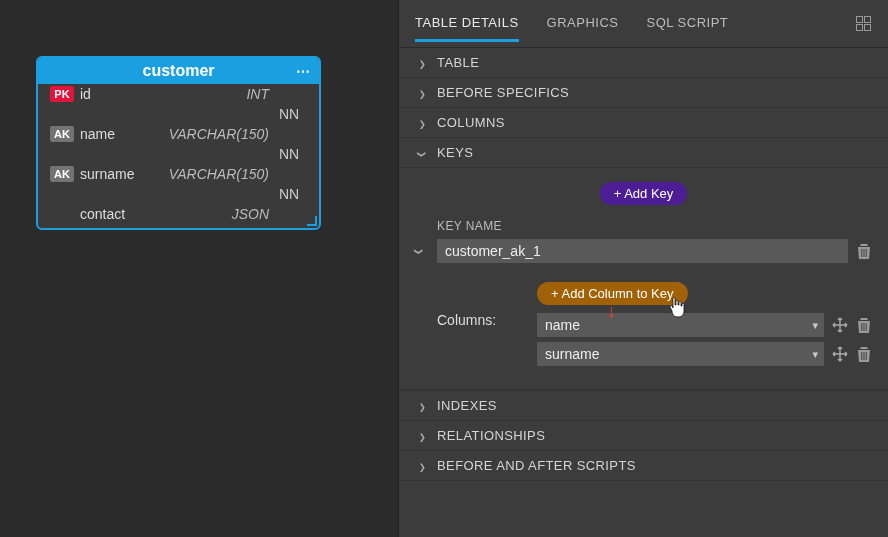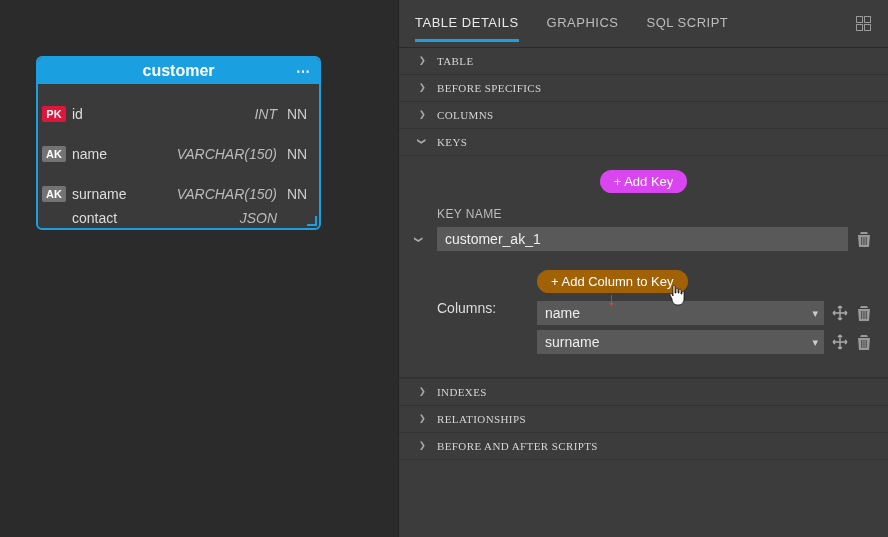--- a/index.html
+++ b/index.html
@@ -45,22 +45,22 @@
     right: 8px;
     top: 50%;
     transform: translateY(-50%);
     color: #fff;
     font-size: 14px;
     letter-spacing: 1px;
     cursor: pointer;
   }
   .entity-row {
     display: flex;
-    align-items: flex-end;
-    padding: 2px 4px;
+    align-items: flex-start;
+    padding: 2px 12px;
     font-size: 14px;
     color: #ddd;
   }
   .badge {
     display: inline-block;
     width: 24px;
     text-align: center;
     font-size: 11px;
     font-weight: 700;
     color: #fff;
@@ -127,28 +127,27 @@
     background: transparent;
     border: 1px solid #999;
   }
 
   .sections {
     flex: 1;
     overflow: hidden;
   }
   .section-header {
     display: flex;
-    align-items: flex-start;
+    align-items: flex-end;
     padding: 7px 16px;
     color: #d5d5d5;
-    font-size: 11px;
+    font-size: 13px;
     letter-spacing: 0.4px;
     border-bottom: 1px solid #323232;
     cursor: pointer;
-    font-family: Liberation Serif, serif;
   }
   .section-header.light-border {
     border-top: 1px solid #323232;
   }
   .chev {
     width: 14px;
     margin-right: 8px;
     color: #aaa;
     font-size: 10px;
     text-align: center;
@@ -159,21 +158,21 @@
   .keys-body {
     padding: 14px 16px 16px 16px;
     border-bottom: 1px solid #323232;
   }
   .add-row {
     display: flex;
     justify-content: center;
     margin-bottom: 14px;
   }
   .pill-btn {
-    background: #d946ef;
+    background: #4c1d95;
     color: #fff;
     border: none;
     border-radius: 14px;
     padding: 4px 14px;
     font-size: 13px;
     cursor: pointer;
   }
   .label-small {
     font-size: 12px;
     color: #bcbcbc;

